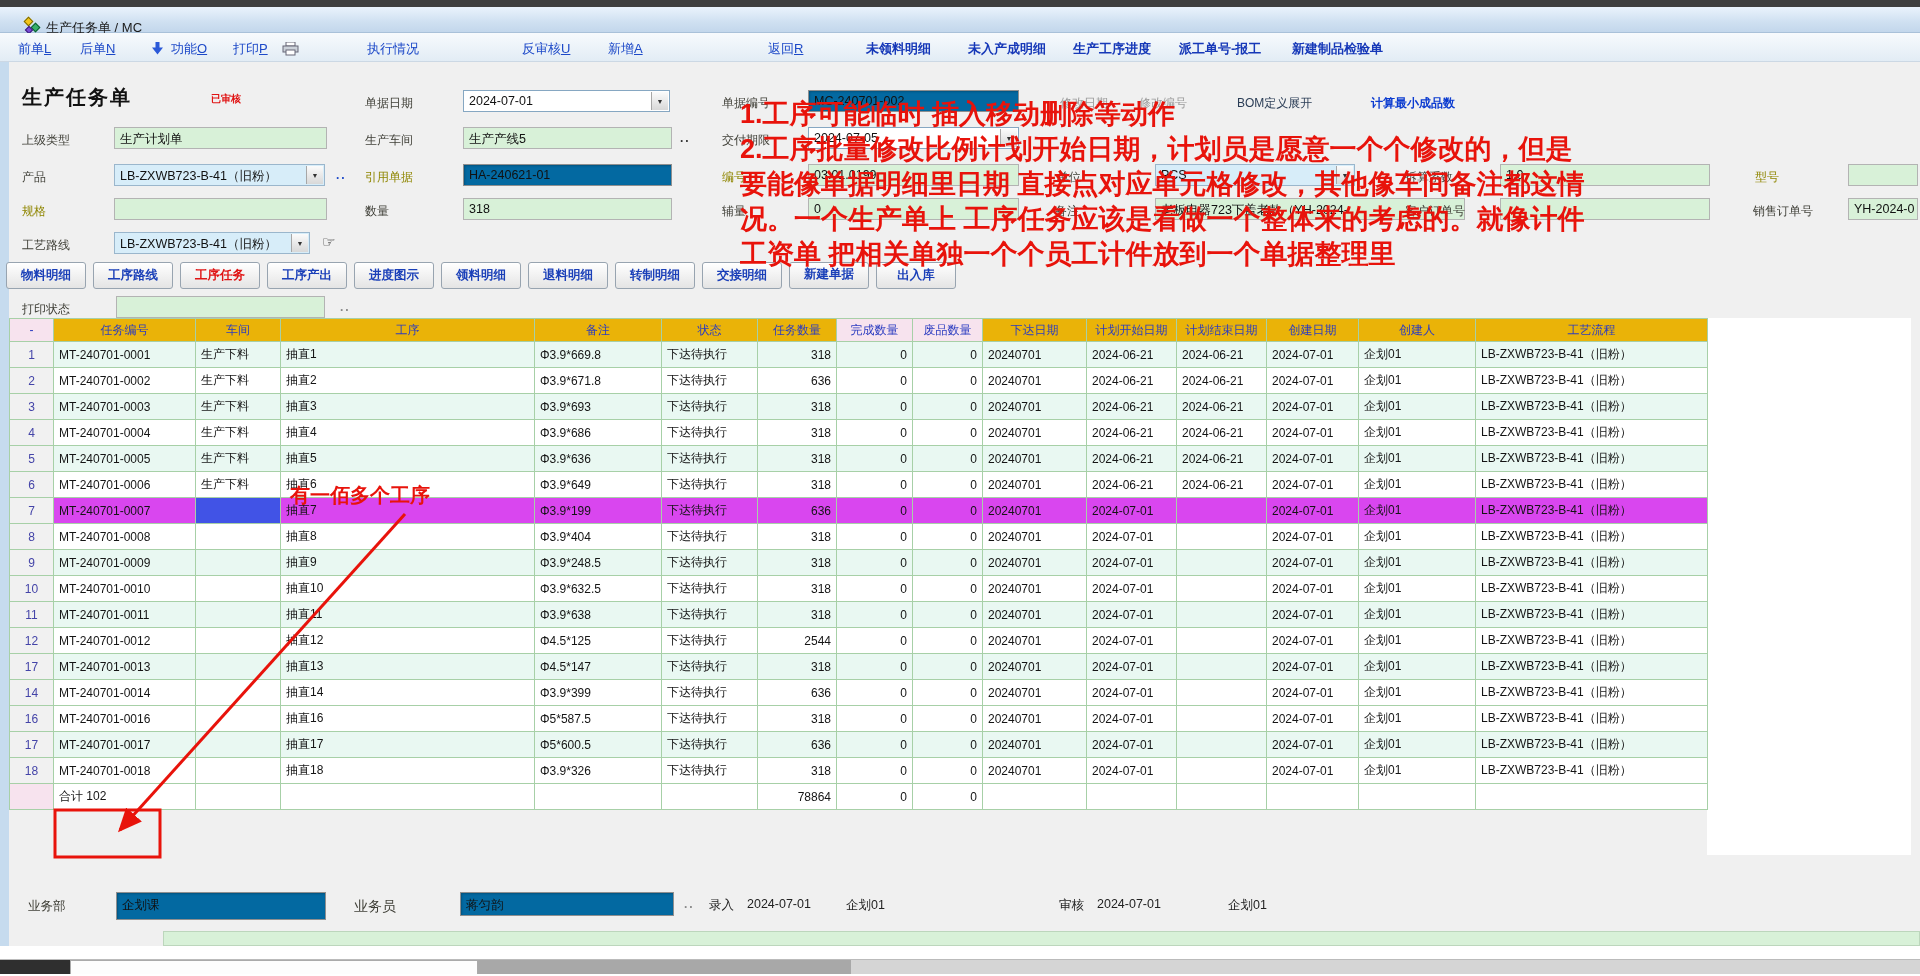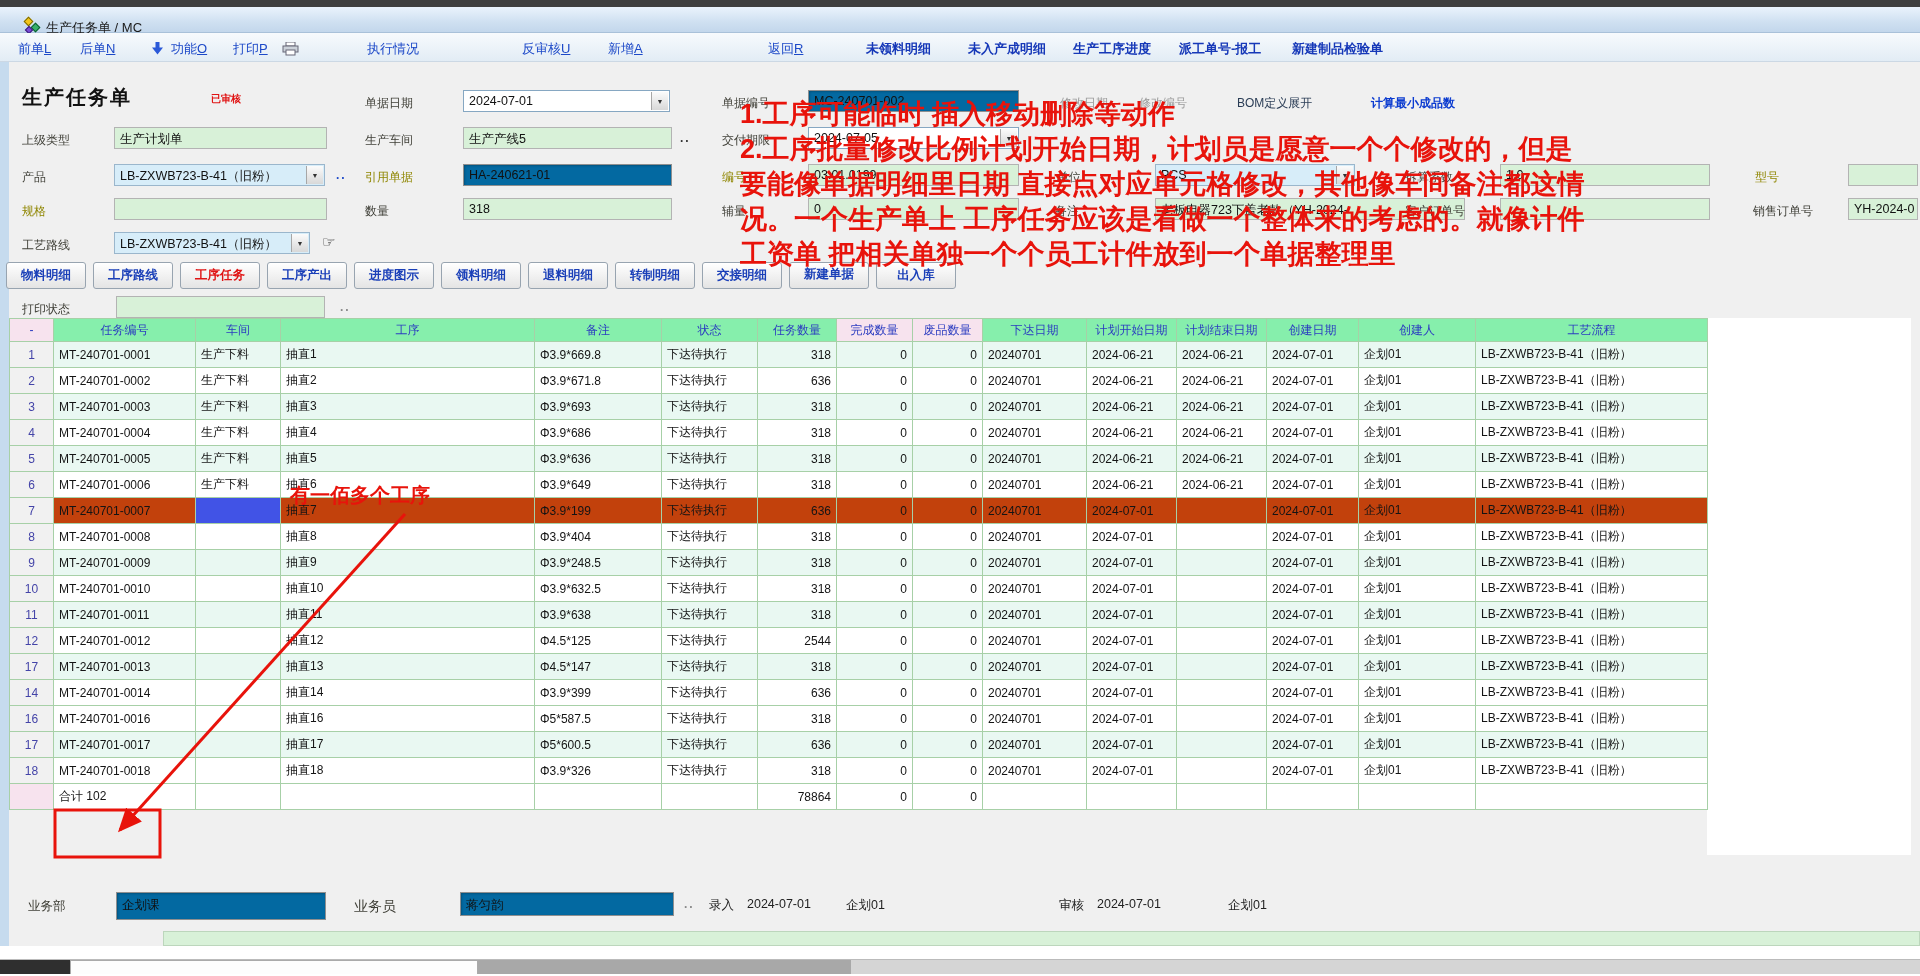--- a/index.html
+++ b/index.html
@@ -57,25 +57,25 @@
     font-size:12.5px; font-weight:bold; color:#1a3fb8;
     background:linear-gradient(180deg,#ffffff,#e4e4e4); border:1px solid #98a4b0; border-radius:3px;
     box-shadow:inset 0 1px 0 #fff; cursor:pointer; }
   .tab.active { color:#e01414; }
 
   
   .white-east { left:1707px; top:318px; width:204px; height:537px; background:#fff; }
   .grid-wrap { left:9px; top:318px; }
   table { border-collapse:collapse; table-layout:fixed; background:#fff; }
   th,td { border:1px solid #a7d0a7; overflow:hidden; white-space:nowrap; }
-  th { height:23px; font-weight:normal; color:#2b3cc0; font-size:12px; background:#86efac; padding:0 2px; }
+  th { height:23px; font-weight:normal; color:#2b3cc0; font-size:12px; background:#eab308; padding:0 2px; }
   th.pink { background:#f7e3ee; }
   td { height:26px; font-size:12px; color:#141414; padding:0 5px; }
   tr.alt td { background:#e9f8f2; }
-  tr.sel td { background:#c2410c; }
+  tr.sel td { background:#d946ef; }
   tr td.rownum { background:#f1f1f1; color:#4444a8; text-align:center; padding:0; }
   tr td.num { text-align:right; }
   tr td.selcell { background:#4153e6; }
   tr.total td { background:#ffffff; }
   tr.total td.rownum { background:#f7e3ee; }
 
   
   .green-bar { left:163px; top:931px; width:1757px; height:15px; background:#d8f1d8; border:1px solid #bcd6bc; }
   .white-gap { left:0; top:946px; width:1920px; height:13px; background:#ffffff; }
   .taskbar { left:0; top:959px; width:1920px; height:15px; background:#d8d8d8; border-top:1px solid #bbb; }

